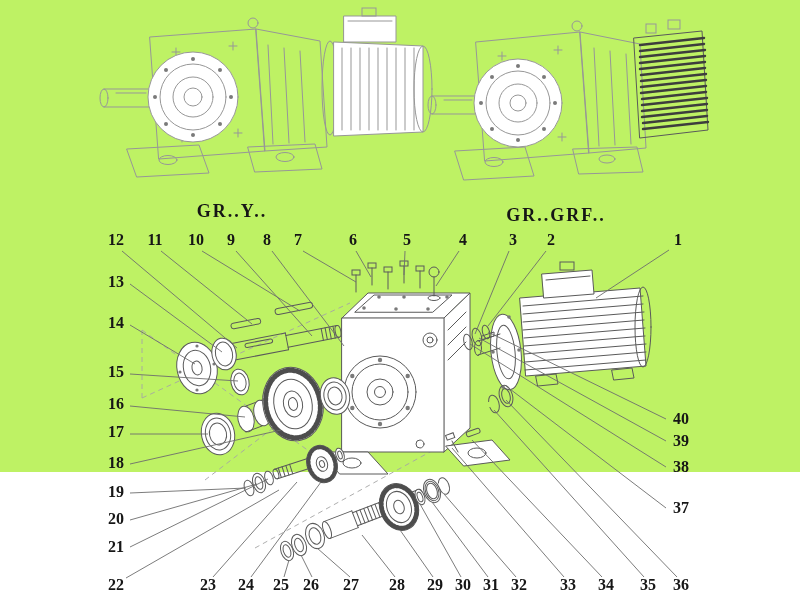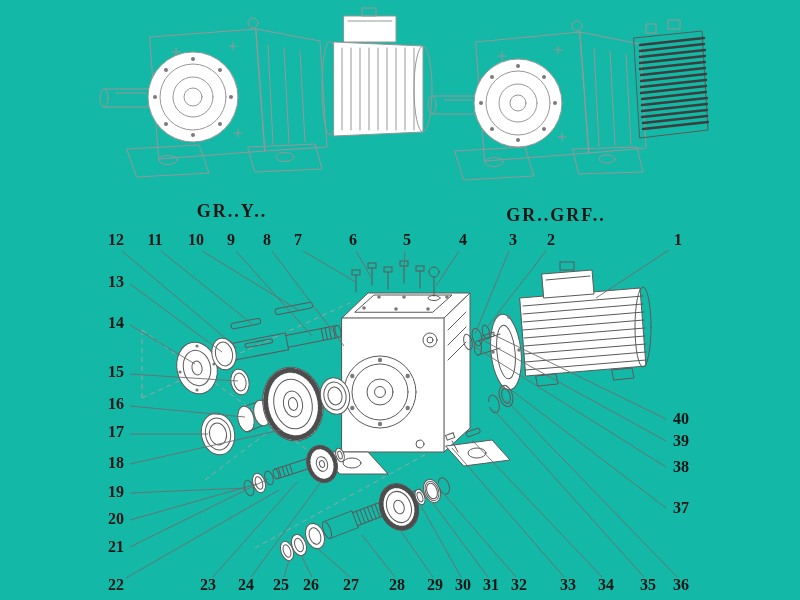--- a/index.html
+++ b/index.html
@@ -1,16 +1,16 @@
 <!DOCTYPE html>
 <html><head>
 <meta charset="utf-8">
 <style>
   html,body{margin:0;padding:0;width:800px;height:600px;background:#ffffff;overflow:hidden;}
-  .screen{position:relative;width:800px;height:600px;background:#14b8a6;font-family:"Liberation Serif",serif;}
+  .screen{position:relative;width:800px;height:472px;background:#bef264;font-family:"Liberation Serif",serif;}
   svg{display:block}
   .ln{stroke:#979797;fill:none;stroke-width:1;stroke-linecap:round;}
   .lnd{stroke:#5a5a5a;fill:none;stroke-width:1;stroke-linecap:round;}
   .fw{fill:#ffffff;}
   .dash{stroke:#a5a5a5;stroke-width:0.9;stroke-dasharray:5 4;fill:none;}
   .dot{fill:#7a7a7a;stroke:none;}
   .teeth{stroke:#4d4d4d;fill:none;}
   .darkfin{stroke:#3d3d3d;stroke-width:2.4;fill:none;}
   .leader{stroke:#6d6d6d;stroke-width:0.9;}
   .callout{font-family:"Liberation Serif",serif;font-size:16px;font-weight:700;fill:#161616;text-anchor:middle;}

